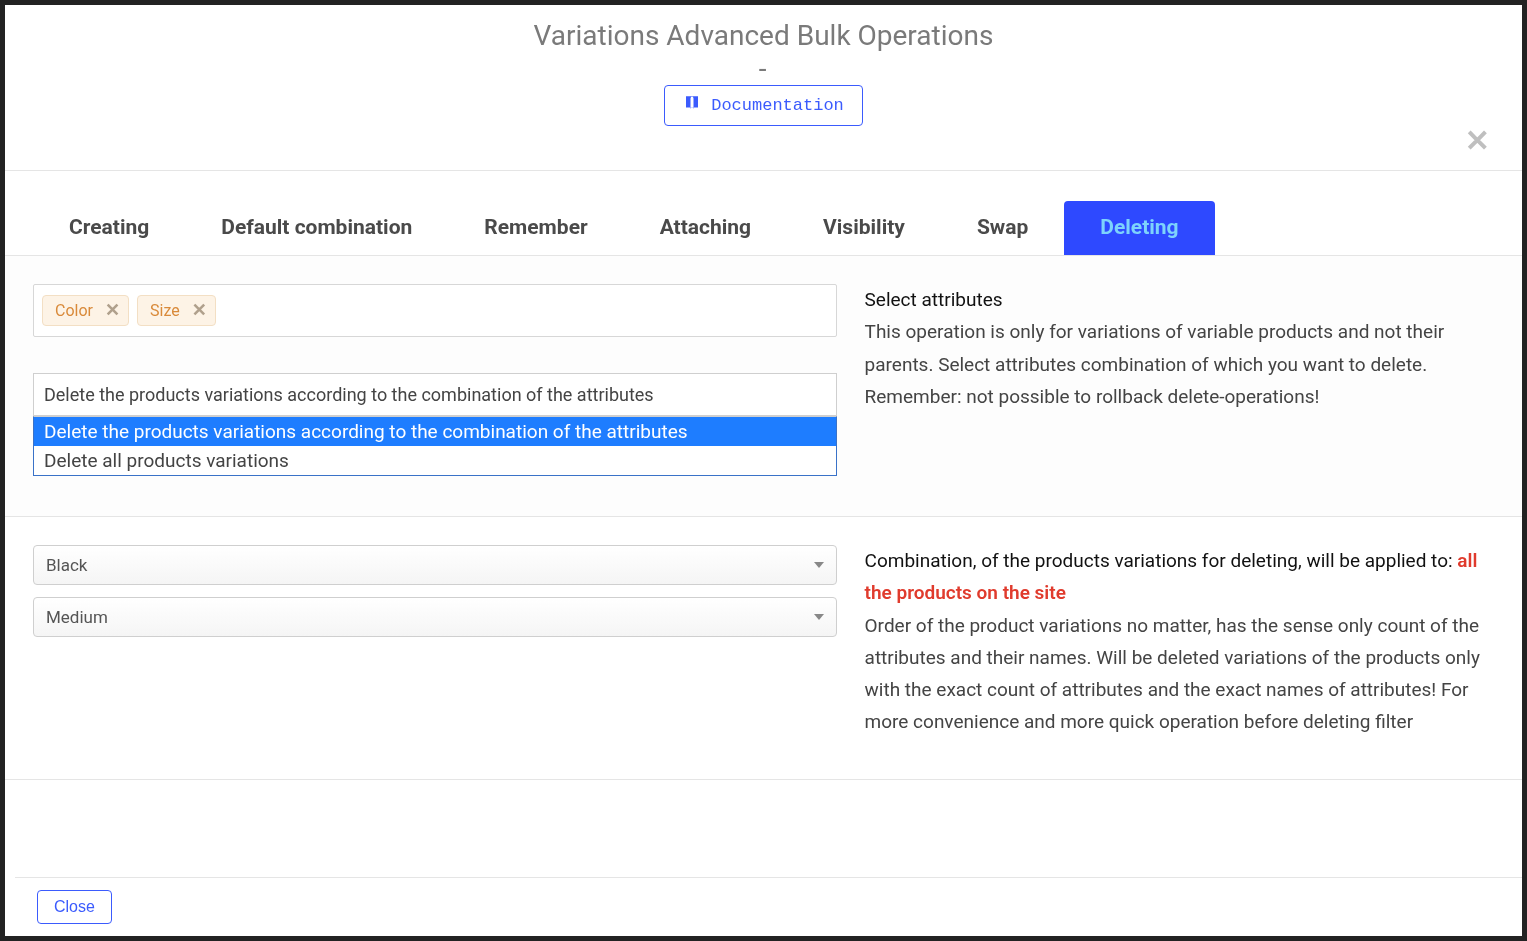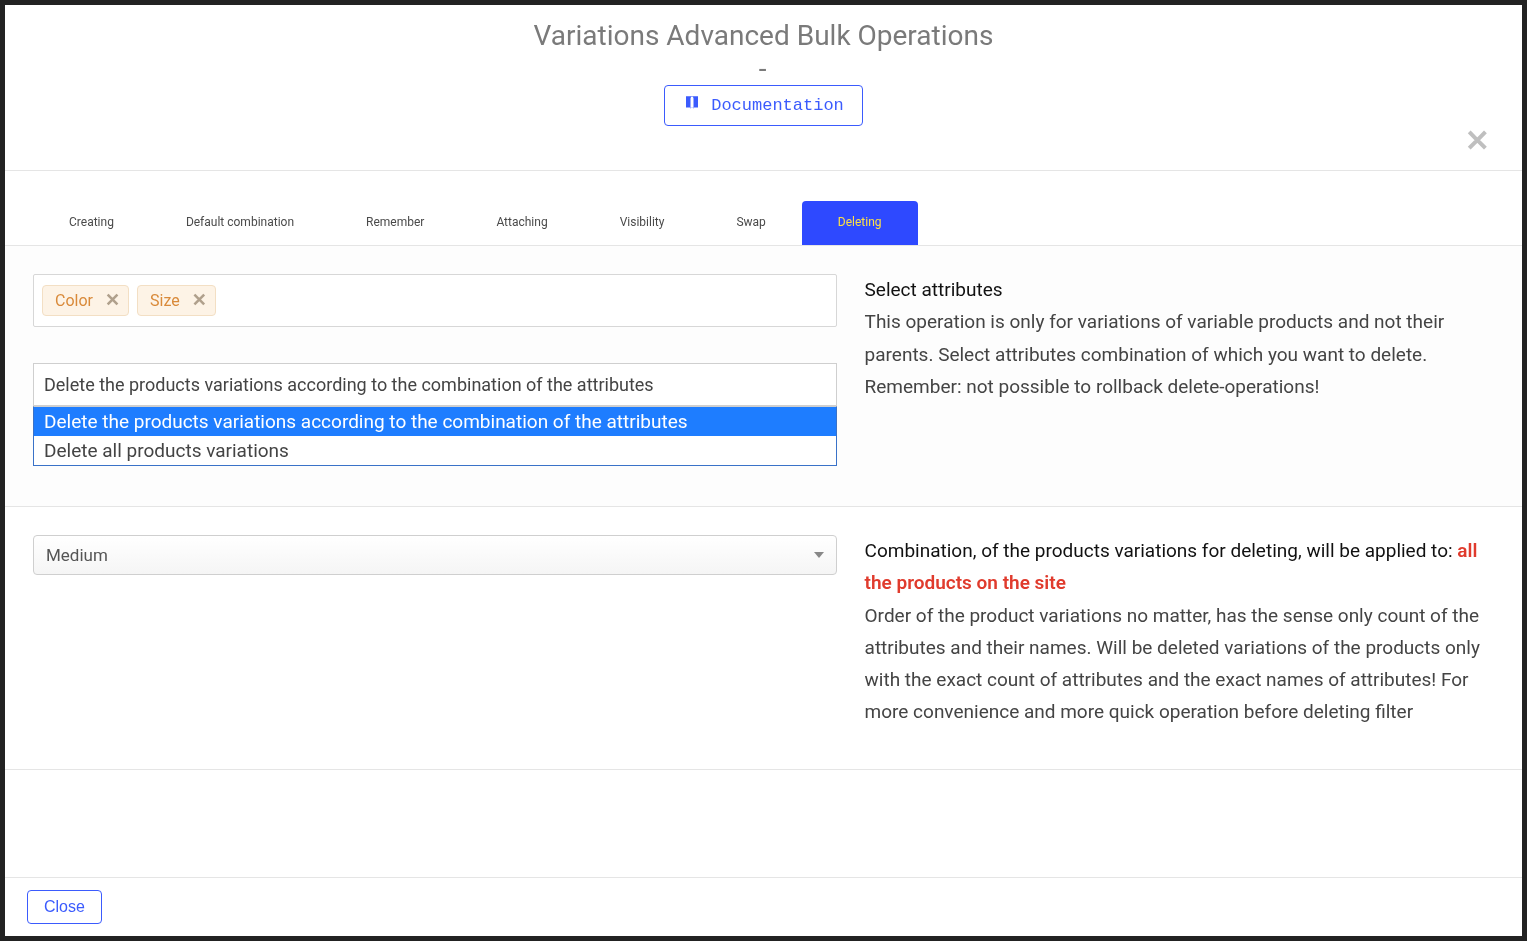--- a/index.html
+++ b/index.html
@@ -78,29 +78,29 @@
 
   
   .tabs {
     display: flex;
     border-bottom: 1px solid #e5e5e5;
     padding: 30px 28px 0 28px;
     gap: 0;
   }
   .tab {
     padding: 14px 36px 16px 36px;
-    font-size: 12px;
+    font-size: 21px;
     color: #4a4a4a;
-    font-weight: 400;
+    font-weight: 700;
     cursor: pointer;
     border-radius: 4px 4px 0 0;
   }
   .tab.active {
     background: #2e49ff;
-    color: #fde047;
+    color: #7dd3fc;
   }
 
   
   .section {
     display: flex;
     padding: 28px 28px 40px 28px;
     border-bottom: 1px solid #e5e5e5;
     background: #fdfdfd;
     gap: 28px;
   }
@@ -201,20 +201,21 @@
     border-right: 5px solid transparent;
     border-top: 6px solid #888;
     transform: translateY(-50%);
   }
 
   
   .modal-footer {
     border-top: 1px solid #e5e5e5;
     padding: 12px 22px;
     background: #fff;
+    margin-left: 10px;
   }
   .close-btn {
     border: 1px solid #3b5bfd;
     color: #3b5bfd;
     background: #fff;
     border-radius: 4px;
     padding: 7px 16px;
     font-size: 16px;
     cursor: pointer;
   }
@@ -277,20 +278,21 @@
 
         </div>
         <div class="section-right">
           <span class="heading">Select attributes</span><br>
           <span>This operation is only for variations of variable products and not their parents. Select attributes combination of which you want to delete. Remember: not possible to rollback delete-operations!</span>
         </div>
       </div>
 
       <div class="section" style="background:#fff;">
         <div class="section-left">
+          <div class="simple-select">Black</div>
           <div class="simple-select">Medium</div>
         </div>
         <div class="section-right">
           <span class="heading">Combination, of the products variations for deleting, will be applied to: </span><span class="red">all the products on the site</span><br>
           <span>Order of the product variations no matter, has the sense only count of the attributes and their names. Will be deleted variations of the products only with the exact count of attributes and the exact names of attributes! For more convenience and more quick operation before deleting filter</span>
         </div>
       </div>
 
       <div class="spacer-extra"></div>
 

